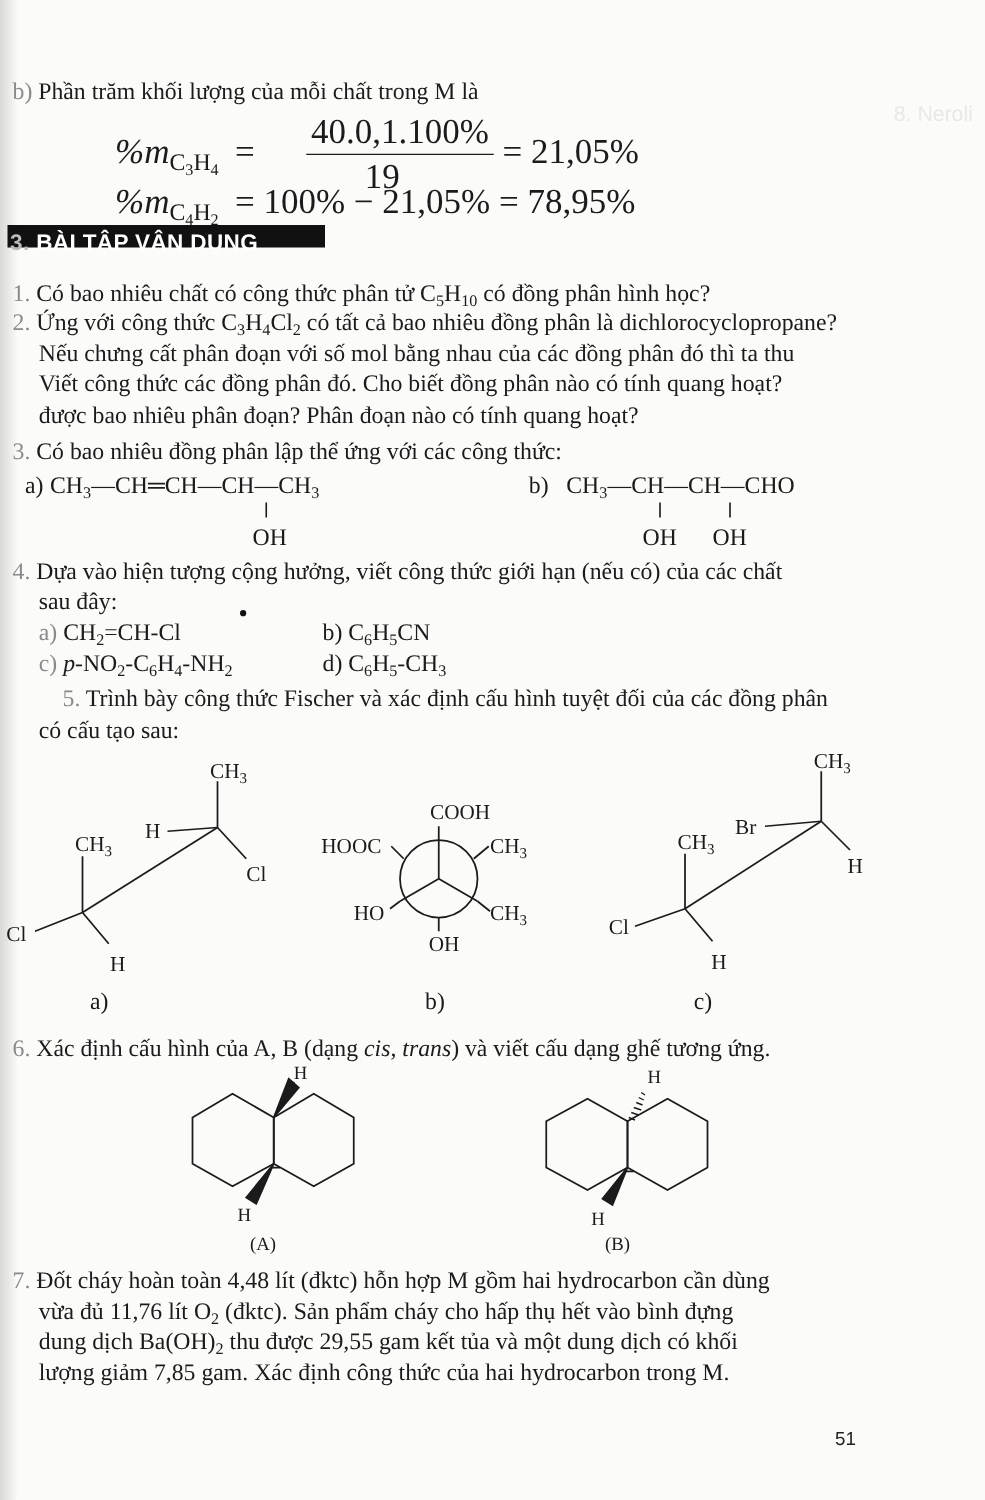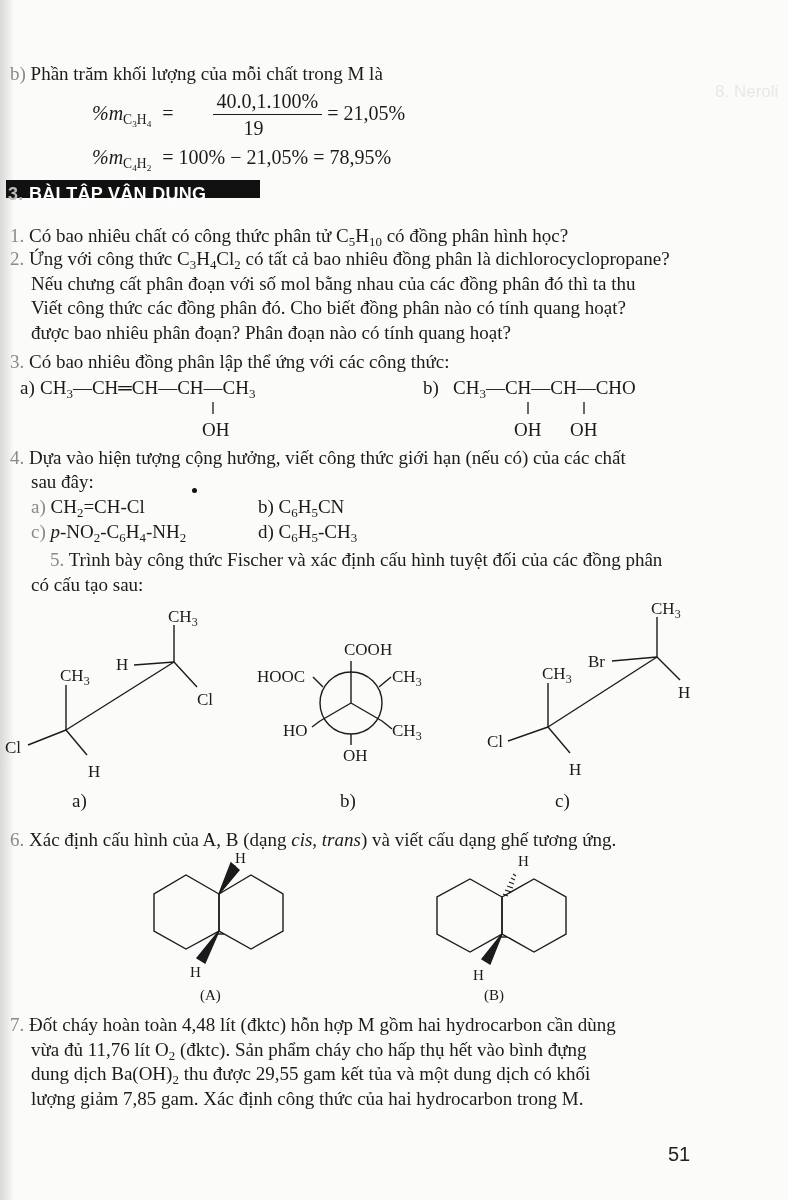--- a/index.html
+++ b/index.html
@@ -9,39 +9,39 @@
     font-family:"Liberation Serif","DejaVu Serif",serif;
     color:#1b1b1b;
   }
   .gutter {
     position:absolute; left:0; top:0; width:14px; height:1200px;
     background:linear-gradient(to right,#d9d9d7,#f3f3f1 80%,rgba(251,251,250,0));
   }
   .abs { position:absolute; white-space:nowrap; }
   .txt { font-size:19px; line-height:24px; }
   .num { color:#8a8a8a; }
-  .math { font-size:20px; }
+  .math { font-size:28px; }
   sub { font-size:0.68em; vertical-align:-0.3em; line-height:0; }
   .frac { display:inline-block; vertical-align:middle; text-align:center; }
   .frac .top { display:block; border-bottom:1.3px solid #1b1b1b; padding:0 4px 1px;margin-left:28px; }
   .frac .bot { display:block; padding-top:2px; }
   .section-header {
     position:absolute; left:6px; top:180px; height:18px; width:252px;
     background:#111; color:#fff;
     font-family:"Liberation Sans","DejaVu Sans",sans-serif;
     font-weight:bold; font-size:18px; line-height:28px; padding-left:2px;
     letter-spacing:0.3px;
   }
   .section-header .sn { color:#bbb; }
   .para { position:absolute; font-size:19px; line-height:24.5px; text-align:justify; }
   .para .ind { display:block; padding-left:21px; }
   svg text { font-family:"Liberation Serif","DejaVu Serif",serif; fill:#1b1b1b; }
   .page-number {
     position:absolute; left:668px; top:1143px;
-    font-family:"Liberation Sans","DejaVu Sans",sans-serif; font-size:20px; color:#222;
+    font-family:"Liberation Sans","DejaVu Sans",sans-serif; font-size:15px; color:#222;
   }
   .bleed { position:absolute; left:715px; top:82px; color:#e8e8e6;
     font-family:"Liberation Sans",sans-serif; font-size:17px; }
 </style>
 </head>
 <body>
 
 <div class="gutter"></div>
 <div class="bleed">8. Neroli</div>
 

